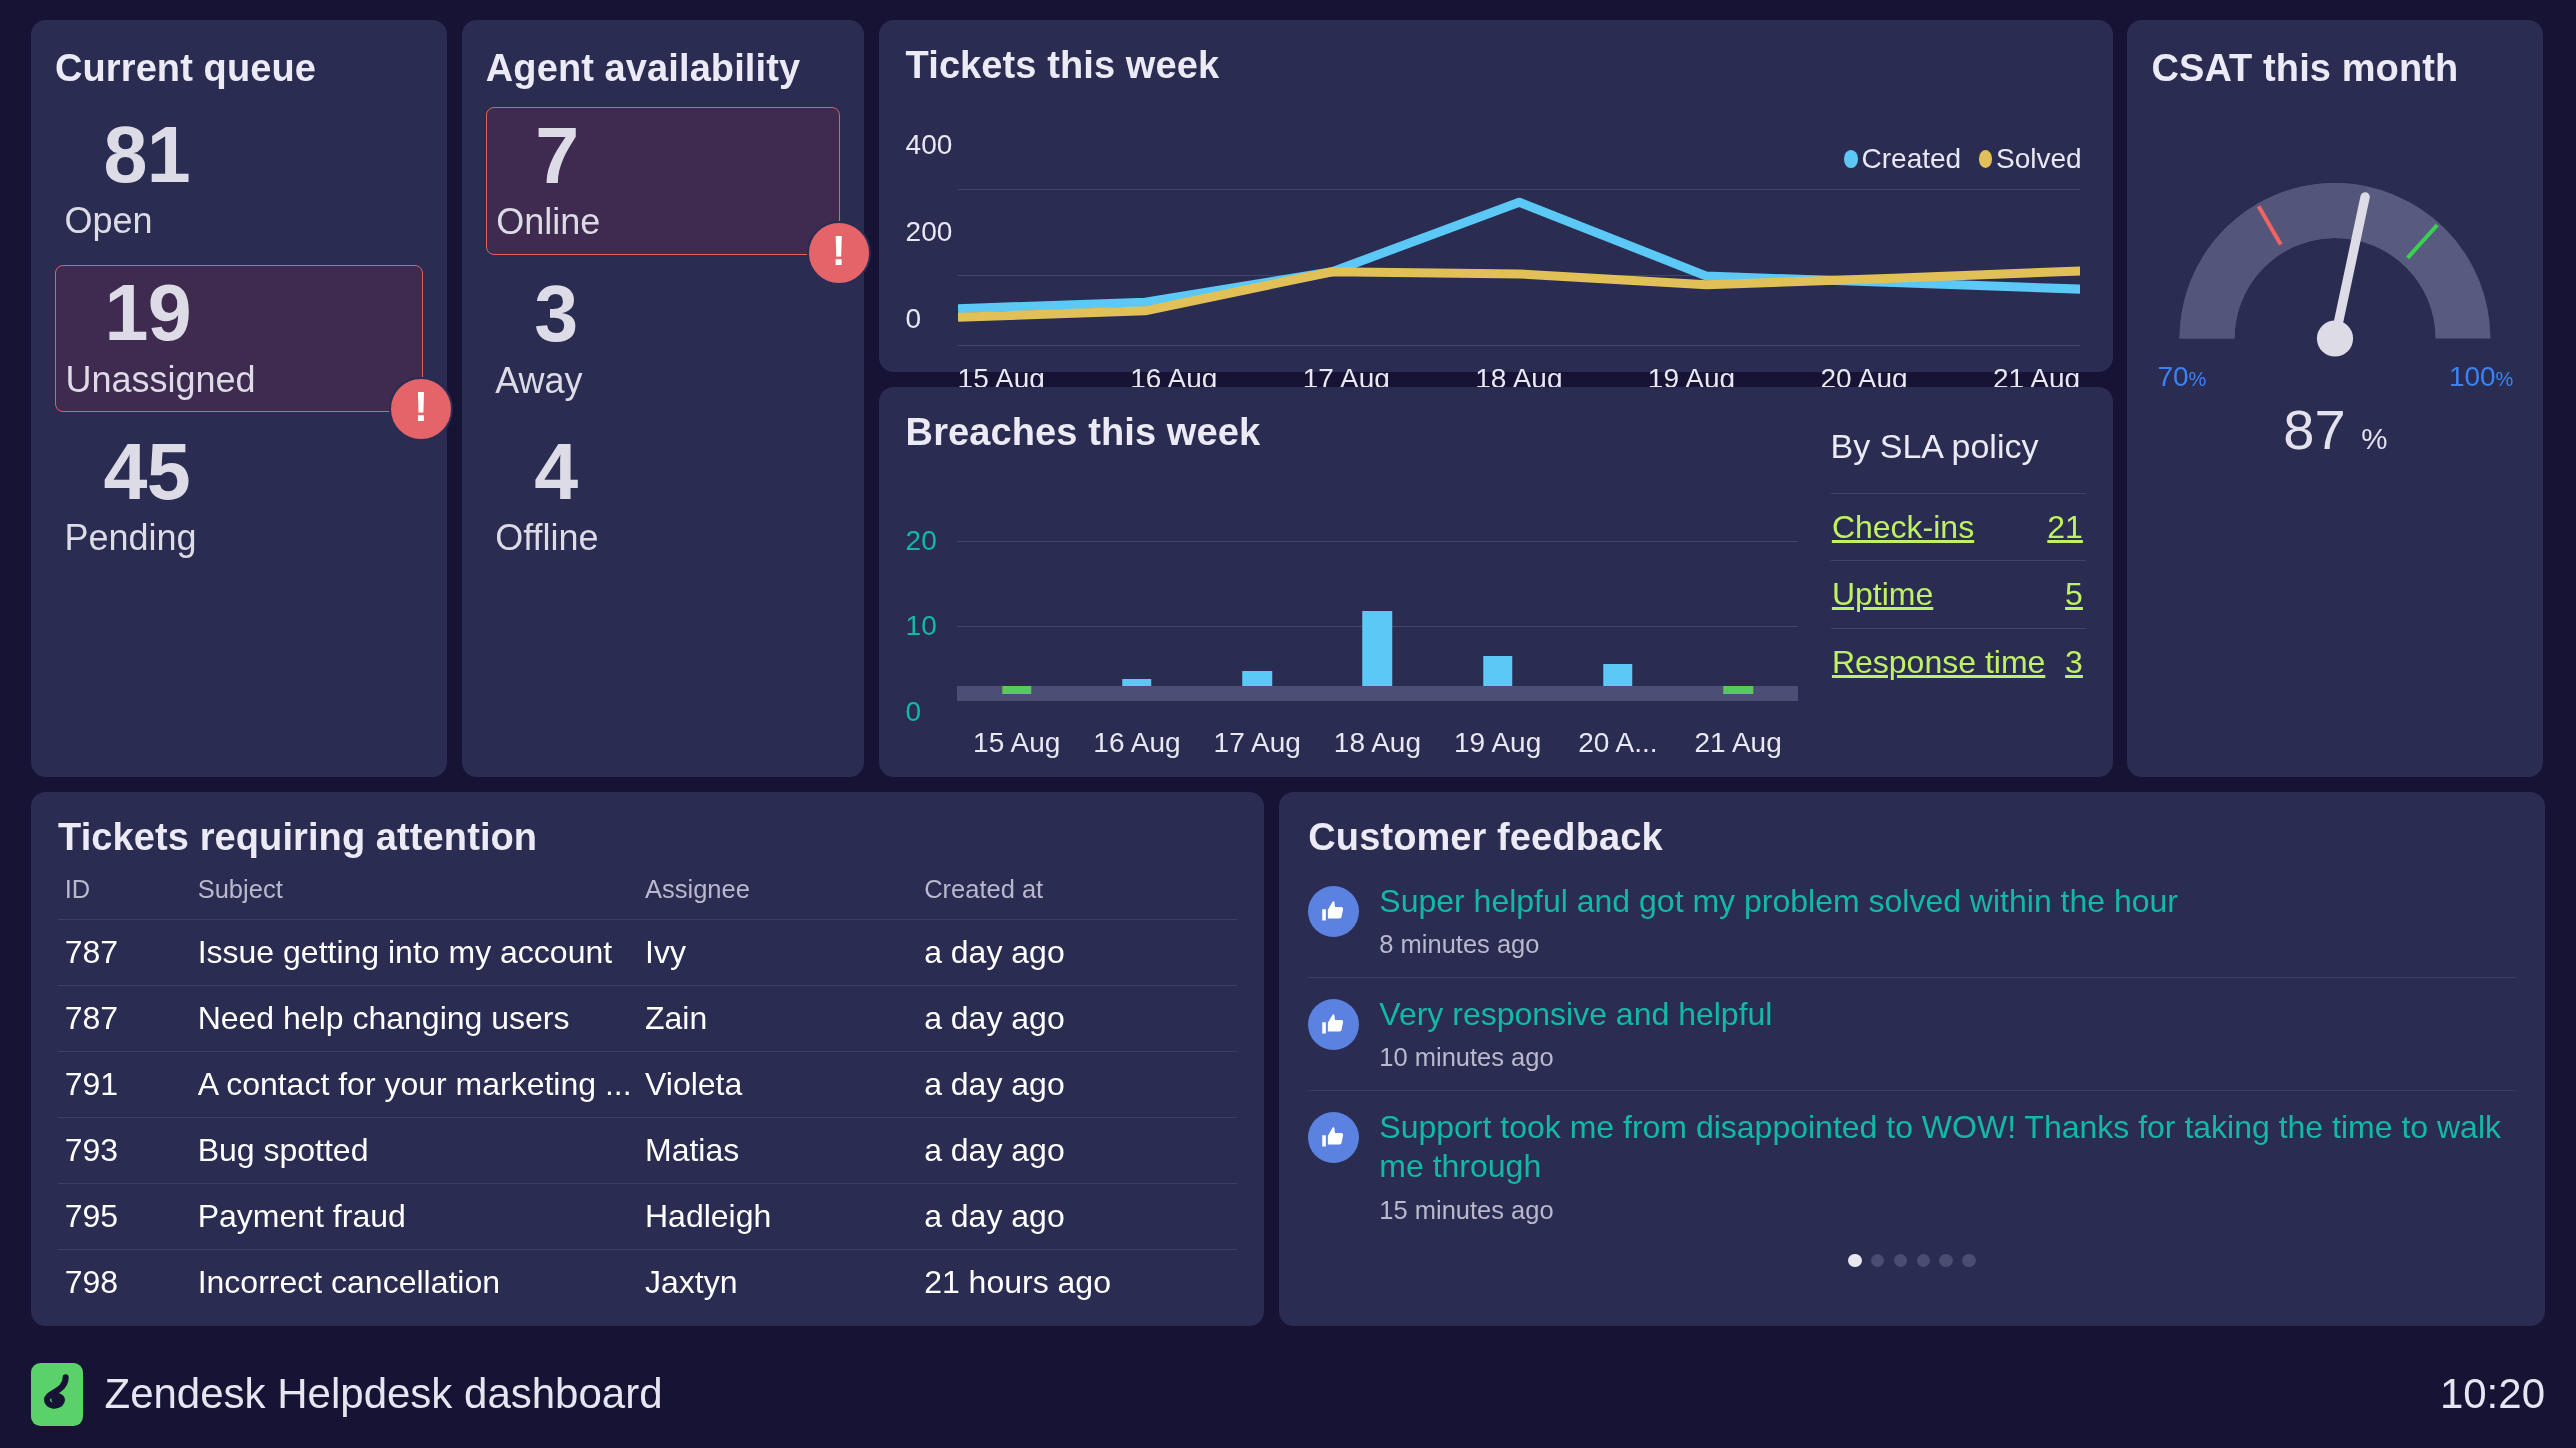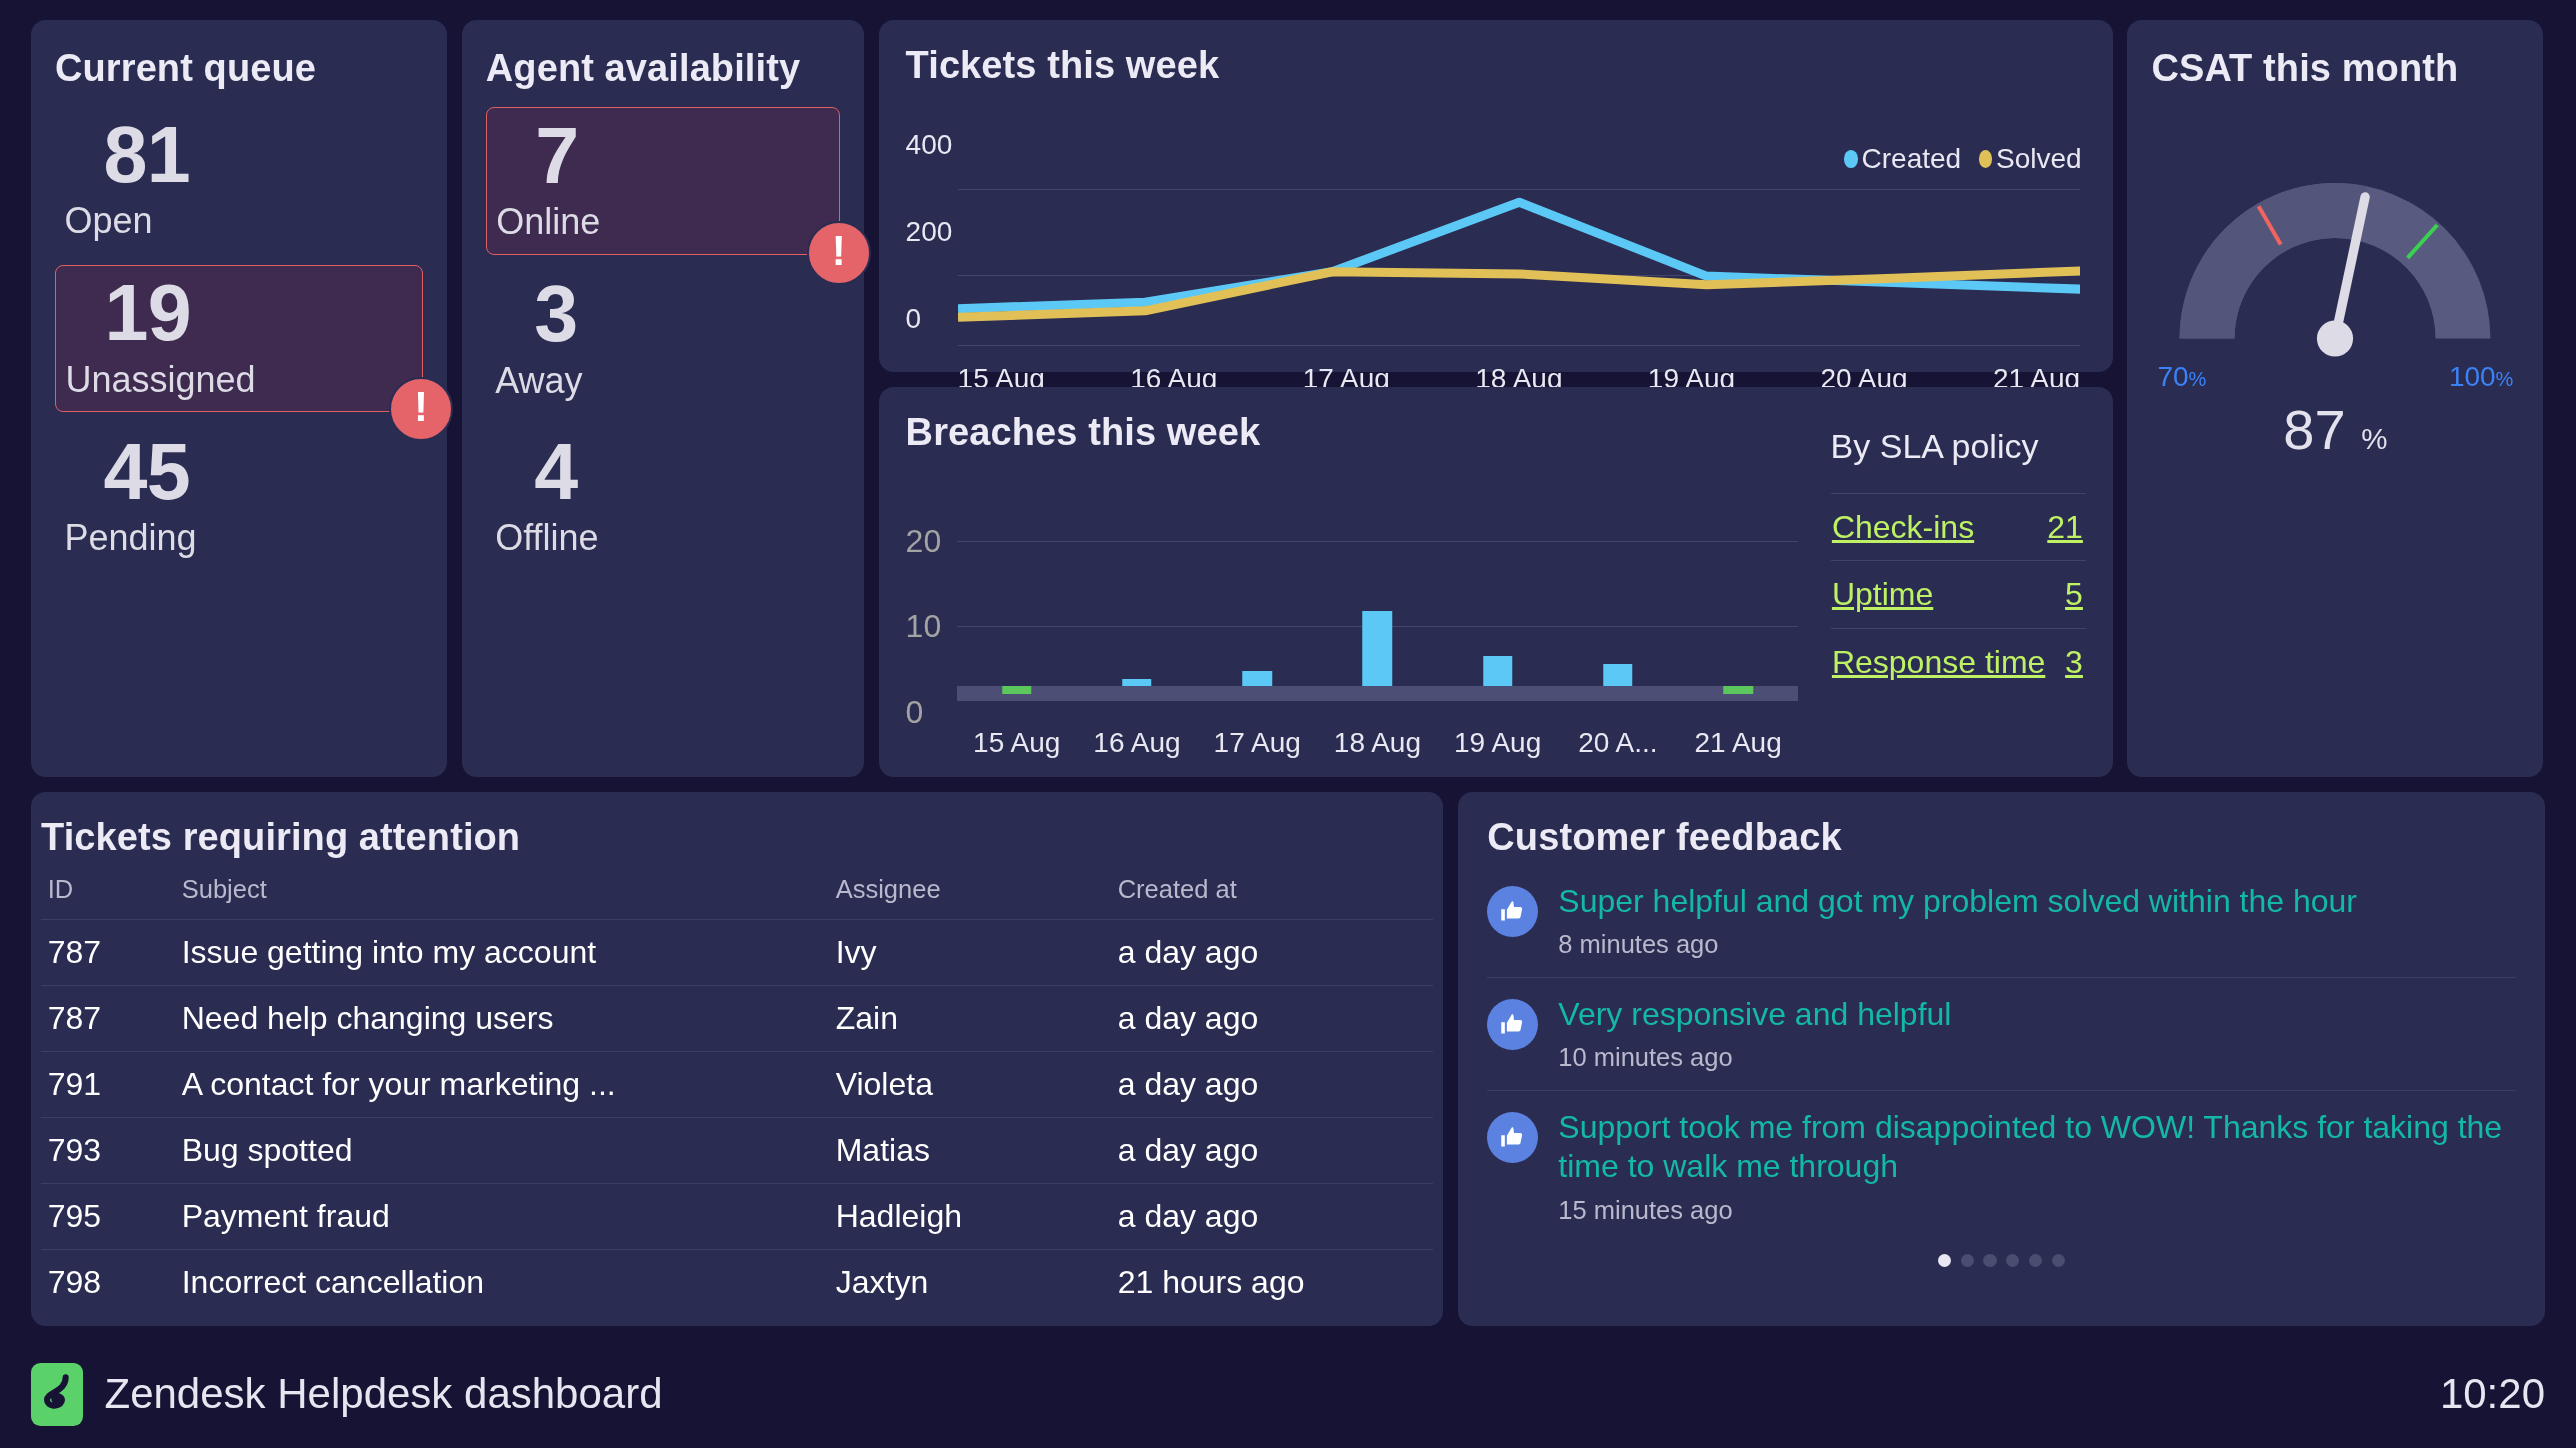--- a/index.html
+++ b/index.html
@@ -121,41 +121,41 @@
   .bar-zero-band {
     position: absolute; left: 0; right: 0;
     background: #4c4e75;
   }
   .bars { position: absolute; left: 0; right: 0; top: 0; bottom: 0; display: flex; }
   .bar-cell { flex: 1; position: relative; }
   .bar { position: absolute; width: 29.5px; left: 50%; transform: translateX(-50%); }
   .bar.pos { background: #5cc8f5; }
   .bar.neg { background: #5bc75c; }
   .bgrid { position: absolute; left: 51px; right: 5.4px; height: 1.3px; background: #43456b; }
-  .bylab { position: absolute; left: 0; color: #a3a3a3; font-size: 32px; transform: translateY(-50%); }
+  .bylab { position: absolute; left: 0; color: #14b8a6; font-size: 28px; transform: translateY(-50%); }
   .bxlab-row { position: absolute; left: 51px; right: 5.4px; bottom: 4px; display: flex; }
   .bxlab { flex: 1; text-align: center; color: #e9e8f2; font-size: 28px; white-space: nowrap; }
 
   
   .gauge-wrap { position: relative; margin-top: 81px; width: 100%; height: 282px; }
   .gauge-svg { display: block; margin: 0 auto; }
   .gauge-ends {
     position: relative; width: 356px; margin: -10.7px auto 0 auto;
     display: flex; justify-content: space-between;
   }
   .gauge-end { color: #3b82f6; font-size: 28px; }
   .gauge-end .pct { font-size: 20px; }
   .gauge-value {
     text-align: center; color: #e3e2ec; font-size: 56px; margin-top: 4px;
   }
   .gauge-value .pct { font-size: 29.5px; }
 
   
   .bottom-row { display: flex; gap: 14.8px; height: 534px; margin-top: 14.8px; }
-  .panel-tickets { width: 1412px; flex: none; padding: 24px 10px; }
+  .panel-tickets { width: 1233px; flex: none; padding: 24px 27px; }
   .panel-feedback { flex: 1; padding: 24px 29.5px; }
 
   table.tickets { width: 100%; border-collapse: collapse; margin-top: 16px; }
   table.tickets th {
     color: #b9b8cc; font-size: 25.5px; font-weight: normal;
     text-align: left; padding: 0 6.7px 14.8px 6.7px;
   }
   table.tickets th.id, table.tickets td.id { text-align: left; width: 134px; padding-right: 23px; }
   table.tickets th.assignee, table.tickets td.assignee { width: 282px; }
   table.tickets th.created, table.tickets td.created { width: 322px; }

